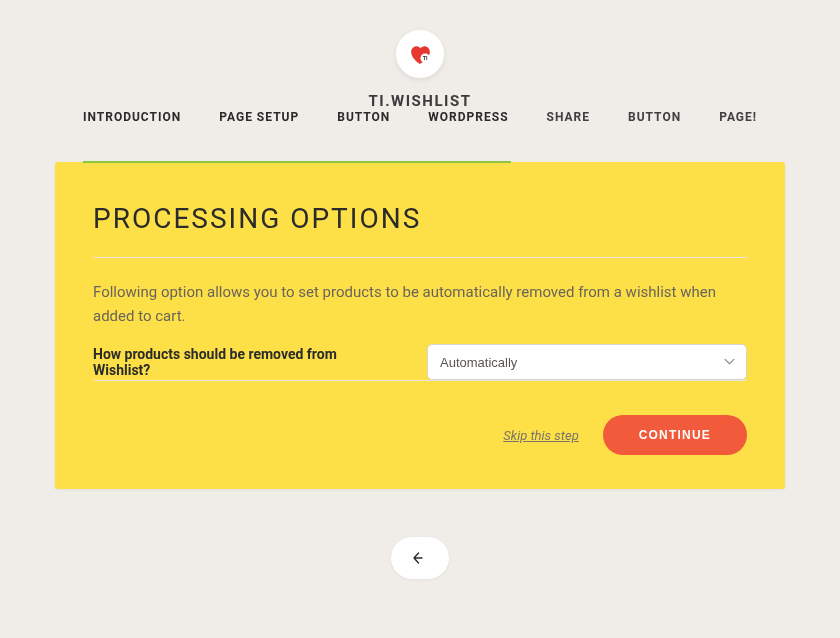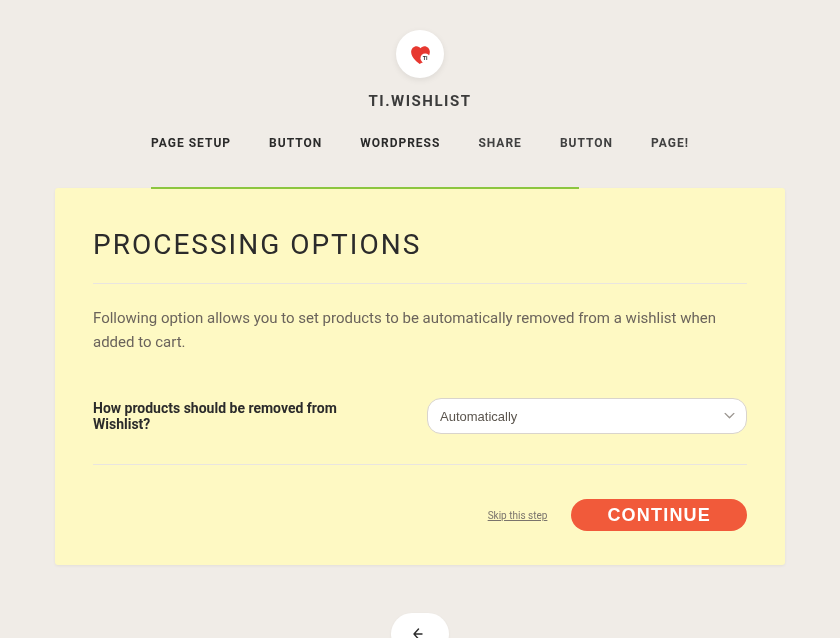--- a/index.html
+++ b/index.html
@@ -29,21 +29,20 @@
     }
     .logo-heart {
       width: 25px;
       height: 25px;
     }
     .brand {
       font-size: 15px;
       font-weight: 700;
       letter-spacing: 1.5px;
       color: #3b3b3b;
-      margin-bottom: 26px;
     }
     .tabs {
       display: flex;
       align-items: center;
       gap: 38px;
       border-bottom: 2px solid transparent;
       position: relative;
       margin-bottom: 28px;
     }
     .tab {
@@ -67,65 +66,64 @@
       left: 0;
       height: 2px;
       background: #8cc63f;
       
     }
     .tabs-wrap {
       position: relative;
     }
     .card {
       width: 730px;
-      background: #fef9c3;
+      background: #fde047;
       border-radius: 3px;
       box-shadow: 0 1px 3px rgba(0,0,0,0.06);
       padding: 40px 38px 34px 38px;
     }
     .card-title {
       font-size: 28px;
       font-weight: 400;
       letter-spacing: 2px;
       color: #2b2b2b;
       margin-bottom: 22px;
     }
     .divider {
       height: 1px;
       background: #e9e5e0;
       margin-bottom: 22px;
     }
     .description {
       font-size: 15px;
       color: #6b645c;
       line-height: 1.6;
-      margin-bottom: 44px;
+      margin-bottom: 16px;
     }
     .field-row {
       display: flex;
       align-items: center;
       justify-content: space-between;
       gap: 30px;
-      margin-bottom: 30px;
     }
     .field-label {
       font-size: 14px;
       font-weight: 700;
       color: #2b2b2b;
       flex: 1;
     }
     .select-wrap {
       position: relative;
       width: 320px;
     }
     .select {
       width: 100%;
       height: 36px;
       border: 1px solid #d9d4cd;
-      border-radius: 14px;
+      border-radius: 5px;
       background: #ffffff;
       padding: 0 36px 0 12px;
       font-size: 13px;
       color: #5b554e;
       appearance: none;
       cursor: pointer;
       outline: none;
     }
     .select-chevron {
       position: absolute;
@@ -140,33 +138,34 @@
       background: #e9e5e0;
       margin-bottom: 34px;
     }
     .actions {
       display: flex;
       align-items: center;
       justify-content: flex-end;
       gap: 24px;
     }
     .skip-link {
-      font-size: 10px;
+      font-size: 13px;
       color: #7a746c;
       text-decoration: underline;
       cursor: pointer;
+      font-style: italic;
     }
     .continue-btn {
       background: #f15a3a;
       color: #ffffff;
       border: none;
       border-radius: 999px;
       padding: 0 36px;
-      height: 32px;
-      font-size: 18px;
+      height: 40px;
+      font-size: 12px;
       font-weight: 700;
       letter-spacing: 1.2px;
       cursor: pointer;
     }
     .return-btn {
       margin-top: 48px;
       background: #ffffff;
       border: none;
       border-radius: 999px;
       height: 42px;
@@ -194,20 +193,21 @@
     <svg class="logo-heart" viewBox="0 0 24 24">
       <path fill="#e73830" d="M12 21s-8-5.2-8-11.3C4 6.2 6.5 4 9.2 4c1.7 0 3 .9 3.8 2.1C13.8 4.9 15.1 4 16.8 4 19.5 4 22 6.2 22 9.7 22 15.8 14 21 12 21z" transform="translate(-1,0)"></path>
       <circle cx="16.5" cy="15.5" r="4.5" fill="#ffffff"></circle>
       <text x="16.5" y="17.5" text-anchor="middle" font-size="5" font-weight="700" fill="#2b2b2b">TI</text>
     </svg>
   </div>
   <div class="brand">TI.WISHLIST</div>
 
   <div class="tabs-wrap">
     <div class="tabs">
+      <div class="tab completed"><span>INTRODUCTION</span></div>
       <div class="tab completed"><span>PAGE SETUP</span></div>
       <div class="tab completed"><span>BUTTON</span></div>
       <div class="tab active"><span>WORDPRESS</span></div>
       <div class="tab"><span>SHARE</span></div>
       <div class="tab"><span>BUTTON</span></div>
       <div class="tab"><span>PAGE!</span></div>
     </div>
     <div class="tab-underline" id="tab-underline" style="width: 428px;"></div>
   </div>
 

